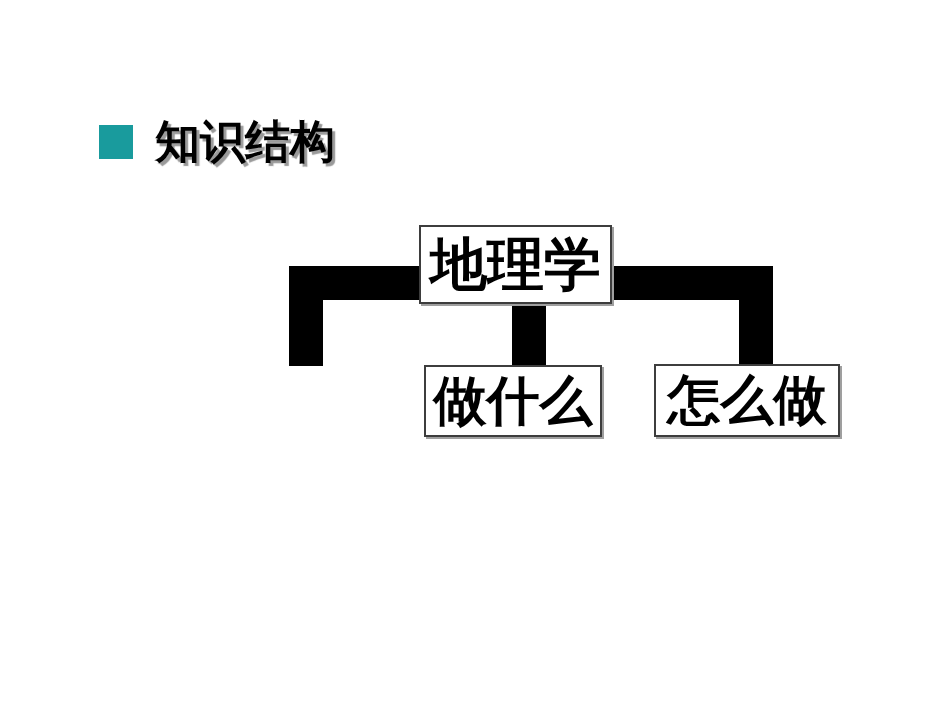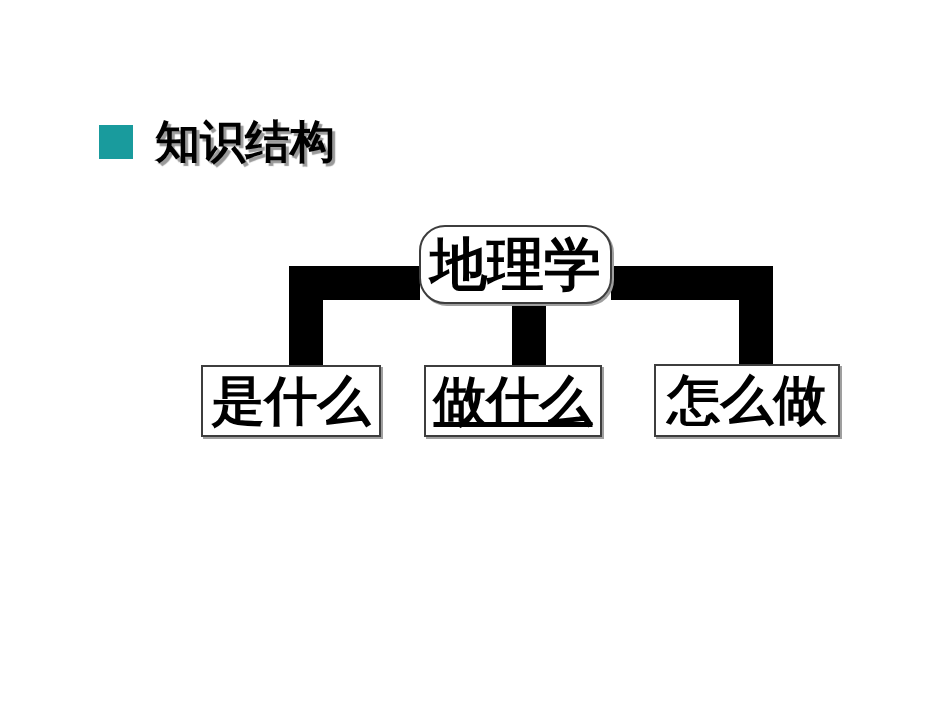--- a/index.html
+++ b/index.html
@@ -66,25 +66,25 @@
     display:flex;
     align-items:center;
     justify-content:center;
     white-space:nowrap;
   }
   .node-label{
     font-weight:bold;
     color:var(--text);
     line-height:1;
   }
-  #node-root{ left:385px; top:191px; width:193px; height:79px;border-radius:26px; }
+  #node-root{ left:385px; top:191px; width:193px; height:79px; }
   #node-root .node-label{ font-size:57px; }
   .node.child .node-label{ font-size:53px; }
   #node-child-0{ left:167px; top:331px; width:180px; height:72px; }
-  #node-child-1{ left:390px; top:331px; width:178px; height:72px;text-decoration:underline; }
+  #node-child-1{ left:390px; top:331px; width:178px; height:72px; }
   #node-child-2{ left:620px; top:330px; width:186px; height:73px; }
 </style>
 </head>
 <body>
 
 <div class="slide">
 
   <header class="title-row">
     <span class="bullet"></span>
     <h1 class="title">知识结构</h1>
@@ -95,23 +95,20 @@
     <div class="connector" id="c-left-h"></div>
     <div class="connector" id="c-left-v"></div>
     <div class="connector" id="c-mid-v"></div>
     <div class="connector" id="c-right-h"></div>
     <div class="connector" id="c-right-v"></div>
 
     <div class="node root" id="node-root">
       <span class="node-label">地理学</span>
     </div>
 
-    <div class="node child" id="node-child-0">
-      <span class="node-label">是什么</span>
-    </div>
 
     <div class="node child" id="node-child-1">
       <span class="node-label">做什么</span>
     </div>
 
     <div class="node child" id="node-child-2">
       <span class="node-label">怎么做</span>
     </div>
 
   </div>

